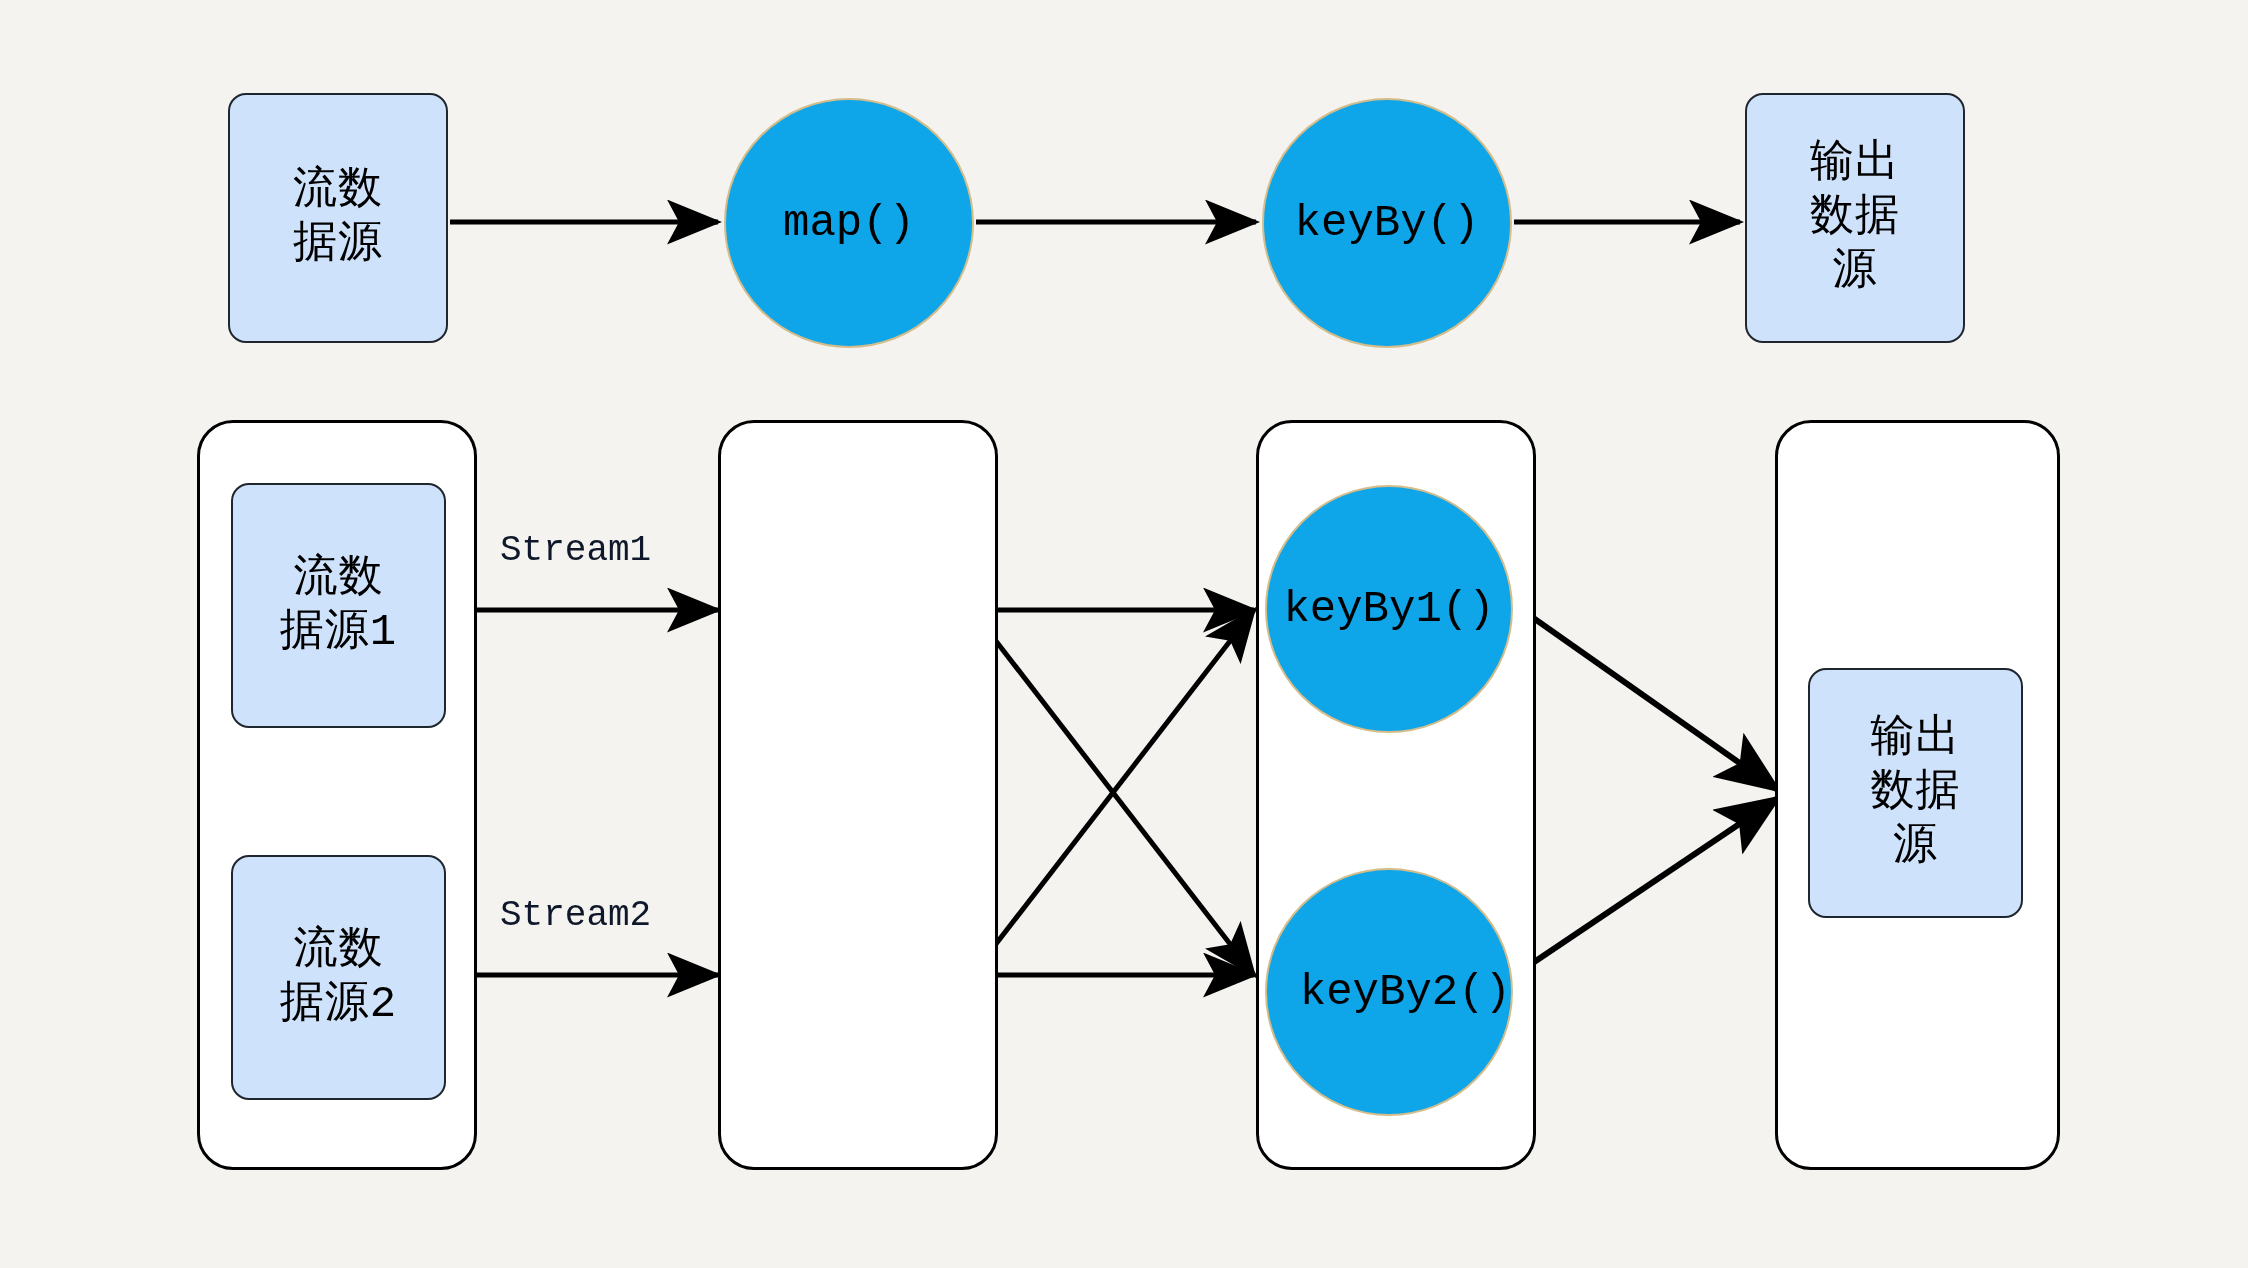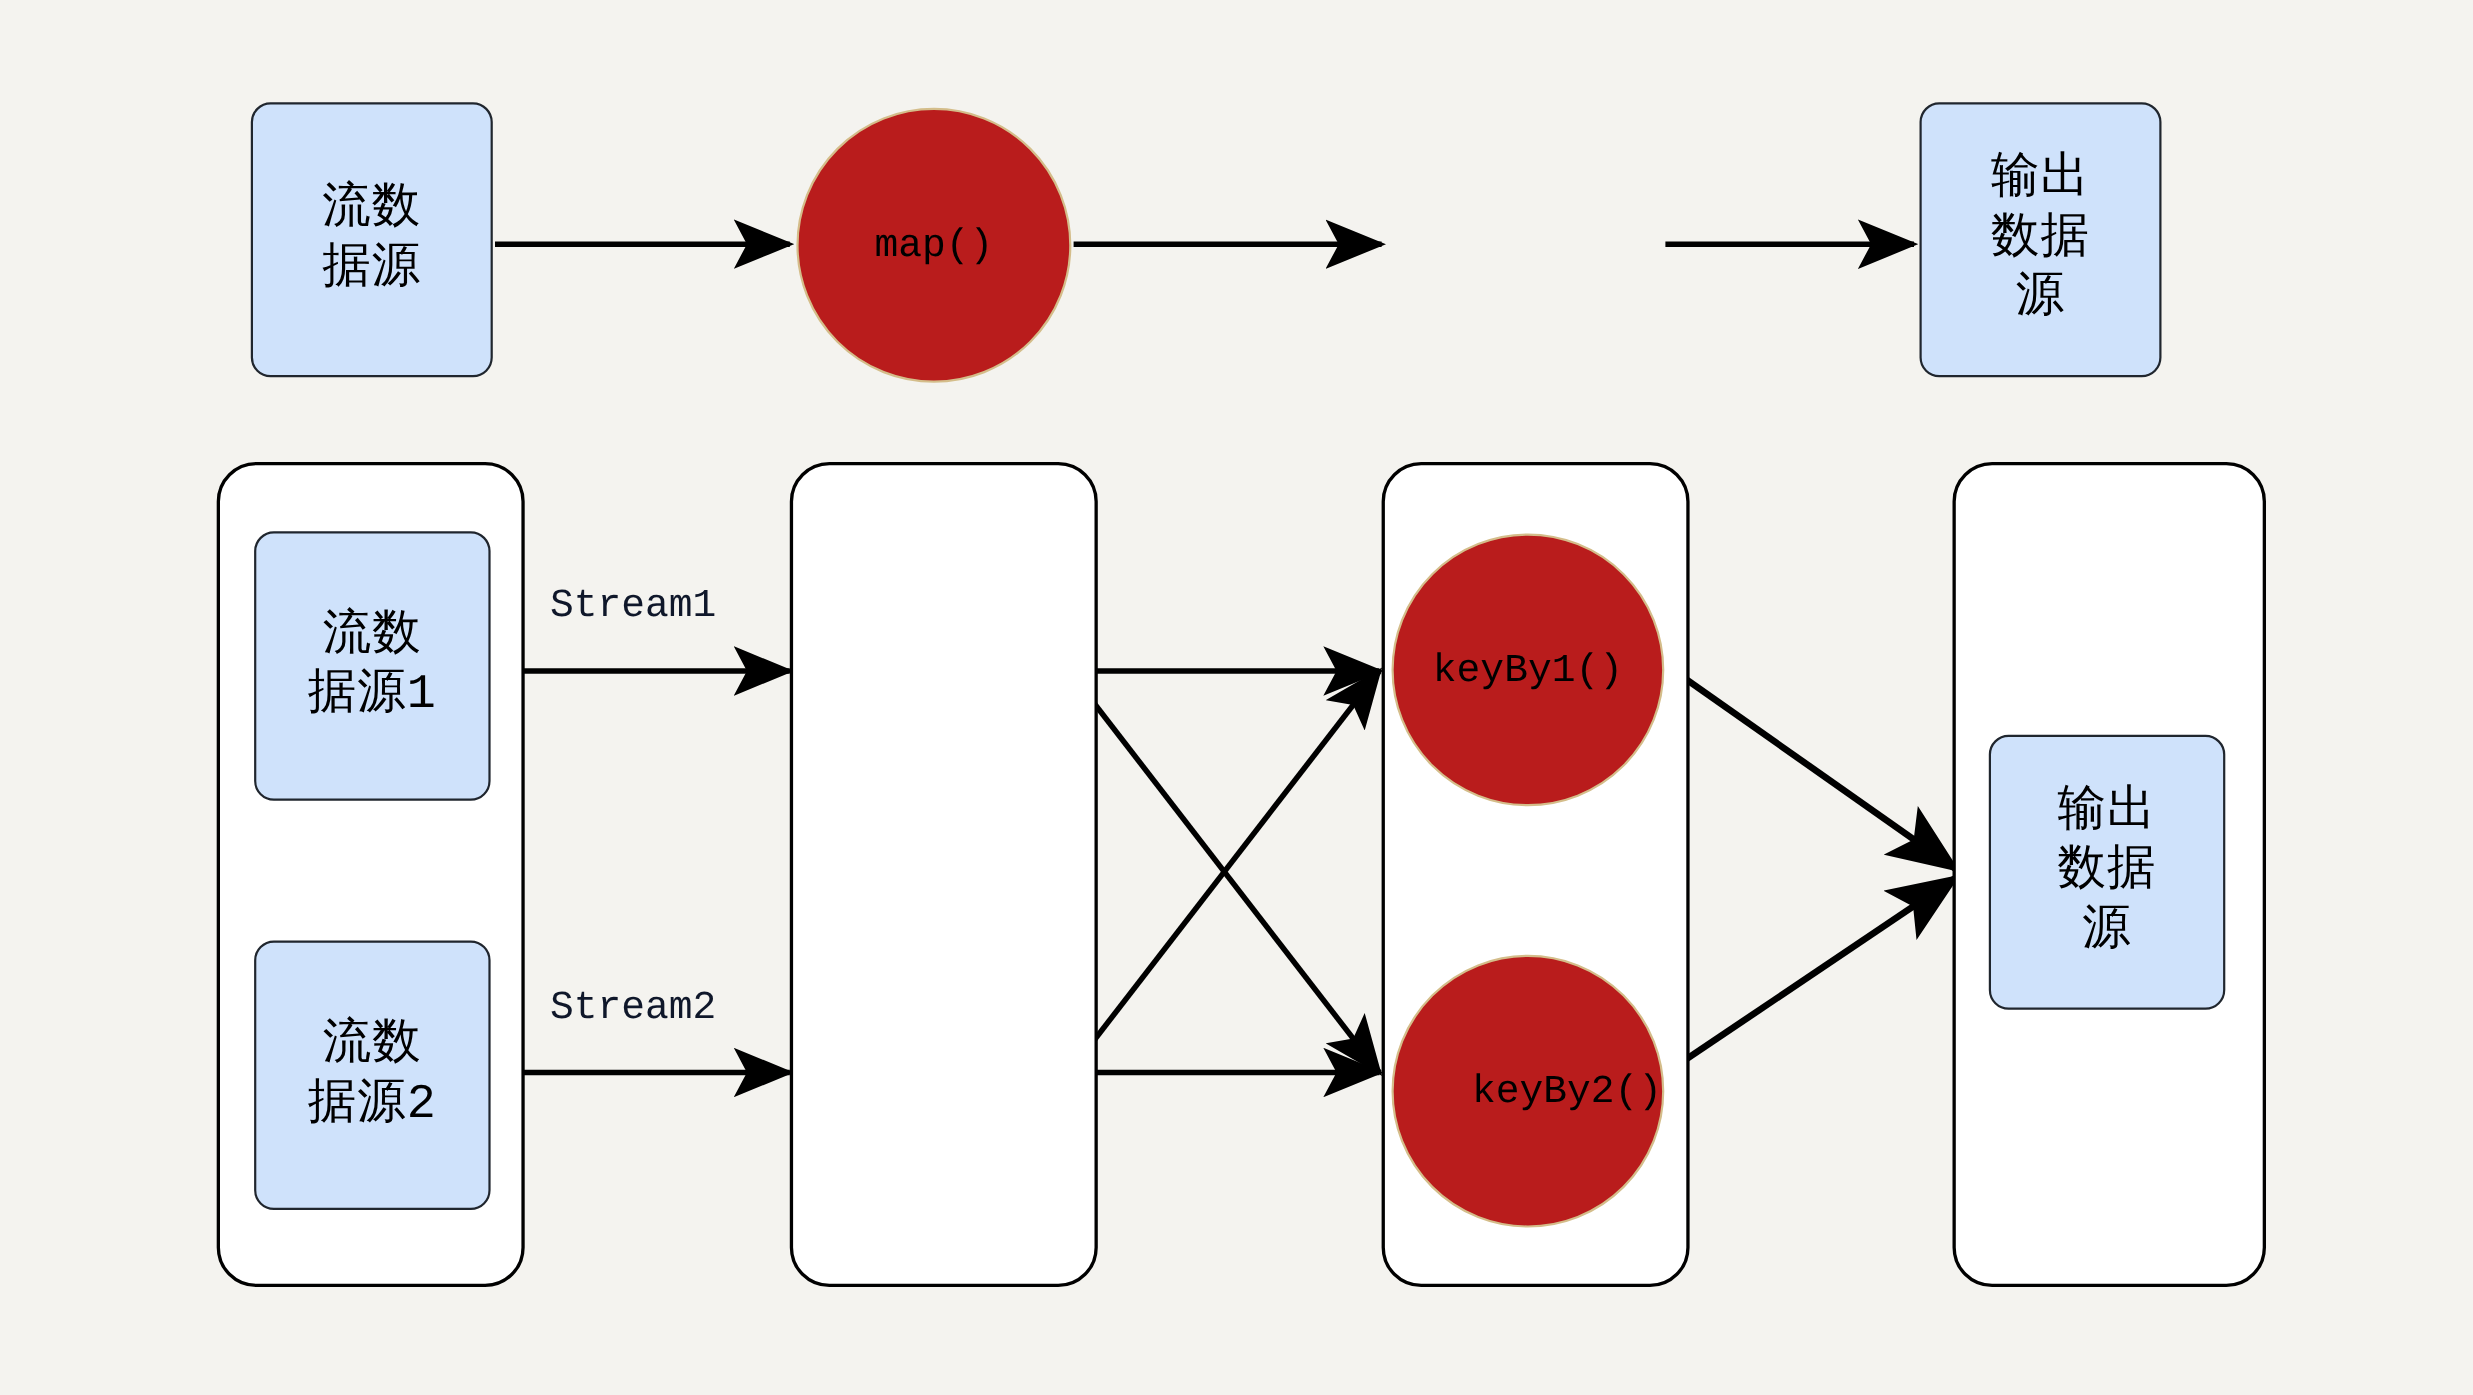--- a/index.html
+++ b/index.html
@@ -15,22 +15,22 @@
   .node{position:absolute;display:flex;align-items:center;justify-content:center;
         text-align:center;box-sizing:border-box;}
   .src-box{
     background:#cfe2fb;border:2px solid #20262e;border-radius:18px;
     color:#000;font-size:44px;line-height:1.22;letter-spacing:1px;
   }
   .group-box{
     background:#ffffff;border:3px solid #000000;border-radius:36px;
   }
   .circle{
-    background:#b91c1c;border:2px solid #d4bd8a;border-radius:50%;
-    color:#000;font-size:36px;
+    background:#0ea5e9;border:2px solid #d4bd8a;border-radius:50%;
+    color:#000;font-size:44px;
   }
   .edge-label{
     position:absolute;color:#0f172a;font-size:36px;white-space:nowrap;
   }
   .txt{display:block;}
 </style>
 </head>
 <body style="background: rgb(244, 243, 239);">
 
 <div id="stage">
@@ -65,20 +65,23 @@
 
   <div class="node src-box" style="left:228px;top:93px;width:220px;height:250px;flex-direction:column;">
     <span class="txt">流数</span>
     <span class="txt">据源</span>
   </div>
 
   <div class="node circle" style="left:724px;top:98px;width:250px;height:250px;">
     <span>map()</span>
   </div>
 
+  <div class="node circle" style="left:1262px;top:98px;width:250px;height:250px;">
+    <span>keyBy()</span>
+  </div>
 
   <div class="node src-box" style="left:1745px;top:93px;width:220px;height:250px;flex-direction:column;">
     <span class="txt">输出</span>
     <span class="txt">数据</span>
     <span class="txt">源</span>
   </div>
 
   <div class="node group-box" style="left:197px;top:420px;width:280px;height:750px;"></div>
   <div class="node group-box" style="left:718px;top:420px;width:280px;height:750px;"></div>
   <div class="node group-box" style="left:1256px;top:420px;width:280px;height:750px;"></div>

